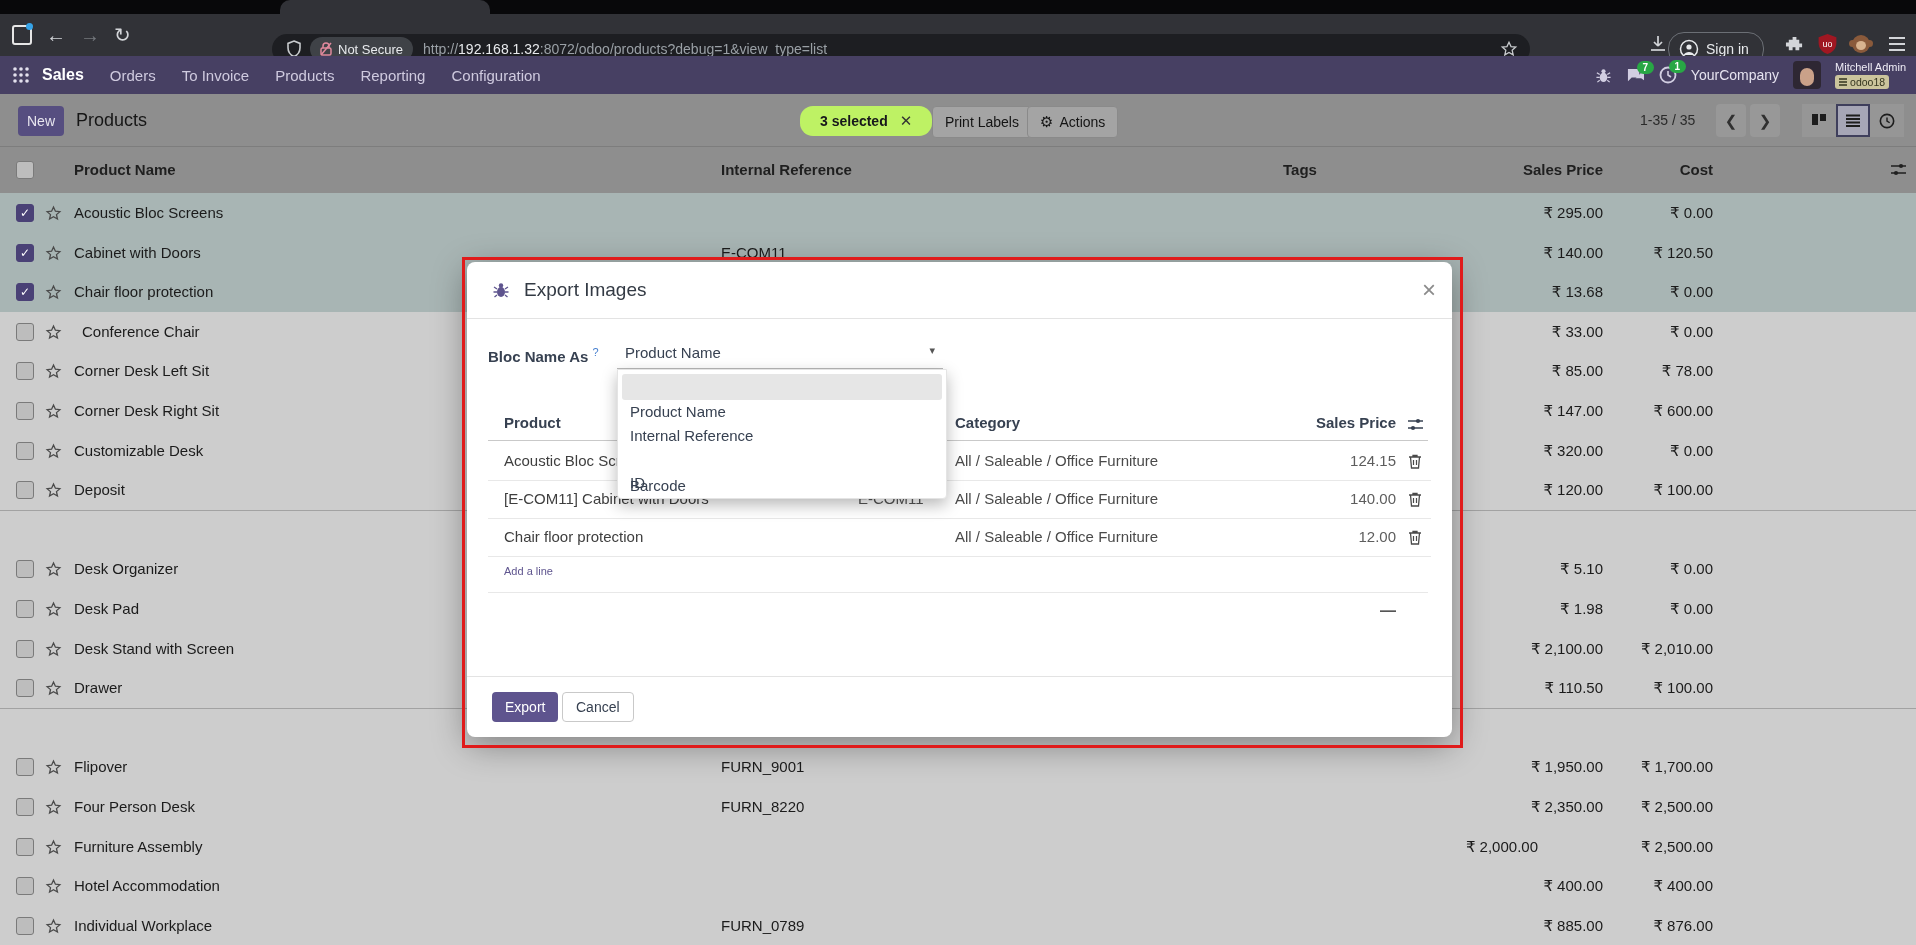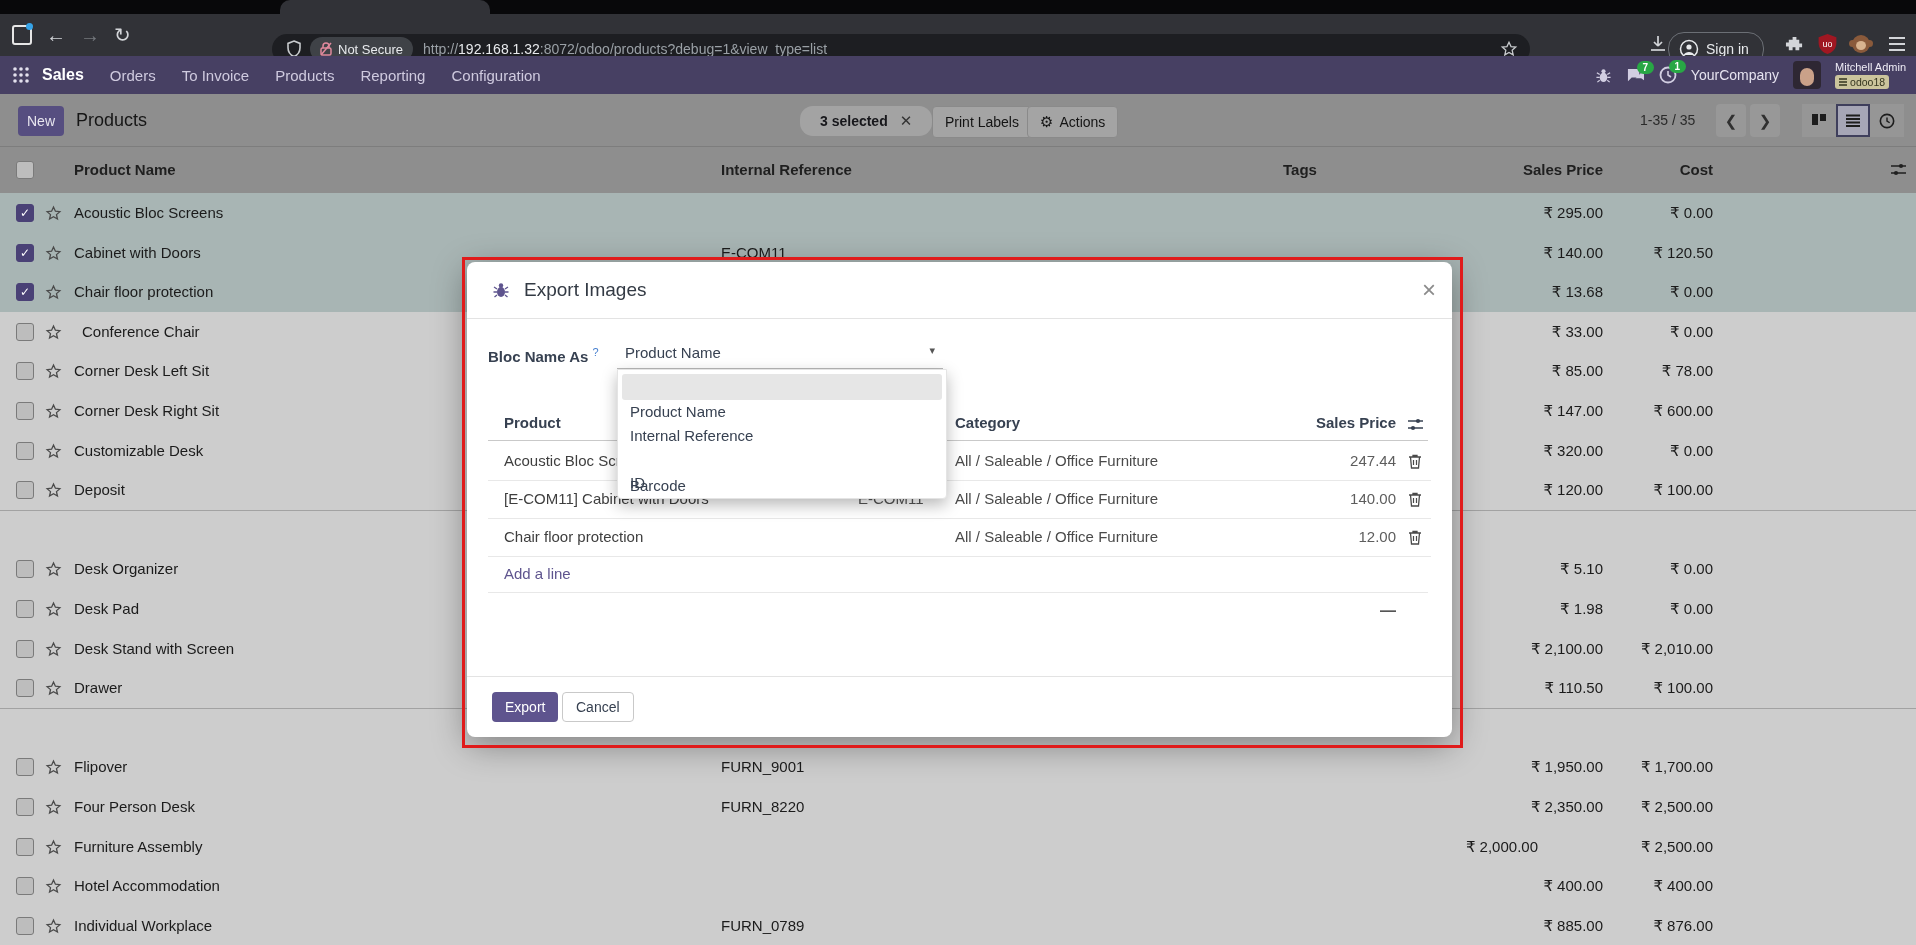--- a/index.html
+++ b/index.html
@@ -33,21 +33,21 @@
   .badge{position:absolute;top:-6px;right:-9px;background:#28a745;color:#fff;border-radius:8px;font-size:10px;line-height:13px;min-width:13px;text-align:center;padding:0 2px;font-weight:bold;}
   #avatar{width:28px;height:28px;border-radius:4px;background:#2e2733;position:relative;overflow:hidden;}
   #avatar::after{content:"";position:absolute;left:7px;top:7px;width:14px;height:18px;border-radius:7px;background:#caa189;}
   #user-block{font-size:11px;color:#efecf6;line-height:12px;}
   #db-badge{margin-top:2px;background:#cbc49c;color:#35351f;border-radius:3px;padding:1px 4px;font-size:10.5px;display:flex;align-items:center;gap:3px;width:max-content;}
 
   
   #cpanel{top:94px;left:0;width:1916px;height:52px;background:#8e8e8e;border-bottom:1px solid #7d7d7d;}
   #btn-new{left:18px;top:106px;width:46px;height:30px;background:#564e80;color:#e8e6ef;font-size:14px;border:none;border-radius:4px;}
   #cp-title{left:76px;top:110px;font-size:18px;color:#161616;}
-  #sel-chip{left:800px;top:106px;height:30px;background:#a3a3a3;border-radius:13px;display:flex;align-items:center;gap:12px;padding:0 20px;font-size:14px;color:#17171b;}
+  #sel-chip{left:800px;top:106px;height:30px;background:#bef264;border-radius:13px;display:flex;align-items:center;gap:12px;padding:0 20px;font-size:14px;color:#17171b;}
   #sel-chip b{font-weight:bold;}
   .cp-btn{top:106px;height:30px;background:#a4a4a4;border:1px solid #8a8a8a;border-radius:4px;font-size:14px;color:#141414;display:flex;align-items:center;gap:6px;padding:0 12px;}
   #btn-print{left:932px;}
   #btn-actions{left:1027px;}
   #pager{left:1640px;top:112px;font-size:14px;color:#2a2a2a;}
   .pg-ar{top:104px;width:30px;height:33px;color:#303030;font-size:15px;display:flex;align-items:center;justify-content:center;background:#989898;border-radius:4px;}
   #switcher{left:1802px;top:104px;display:flex;}
   .sw{width:34px;height:33px;display:flex;align-items:center;justify-content:center;color:#1d1d1d;background:#969696;}
   .sw.active{background:#a6a6b6;outline:2px solid #3f3f5c;outline-offset:-2px;}
 
@@ -74,21 +74,21 @@
   #m-select .val{position:absolute;left:8px;top:6px;}
   #m-select .caret{position:absolute;right:8px;top:6px;font-size:11px;color:#555;}
   #dropdown{position:absolute;left:150px;top:107px;width:328px;height:128px;background:#fff;border:1px solid #e4e4e4;border-radius:0 0 4px 4px;box-shadow:0 6px 16px rgba(0,0,0,.28);z-index:10;}
   #dd-empty{position:absolute;left:4px;right:4px;top:4px;height:26px;background:#e6e6e6;border-radius:3px;}
   .dd-opt{position:absolute;left:12px;font-size:15px;color:#374151;}
   #m-cols{position:absolute;top:152px;left:0;width:985px;height:26px;font-size:15px;font-weight:bold;color:#374151;}
   #m-cols .u{position:absolute;left:21px;right:24px;top:26px;border-bottom:1px solid #c9c9c9;}
   .m-row{position:absolute;left:21px;width:943px;height:38px;border-bottom:1px solid #e8e8e8;font-size:15px;color:#3e3e3e;}
   .m-row .c{position:absolute;top:10px;}
   .m-price{color:#5d5d5d;}
-  #m-add{position:absolute;left:37px;top:303px;font-size:15px;color:#5e548e;}
+  #m-add{position:absolute;left:37px;top:303px;font-size:11px;color:#5e548e;}
   #m-add-line{position:absolute;left:21px;right:24px;top:330px;border-bottom:1px solid #e8e8e8;}
   #m-dash{position:absolute;left:895px;top:340px;width:34px;text-align:right;font-size:16px;color:#555;font-weight:bold;}
   #m-foot{position:absolute;left:0;bottom:0;width:985px;height:60px;border-top:1px solid #e3e3e3;}
   #btn-export{position:absolute;left:25px;top:15px;height:30px;padding:0 13px;background:#5e548e;color:#fff;border:none;border-radius:4px;font-size:14px;}
   #btn-cancel{position:absolute;left:95px;top:15px;height:30px;padding:0 13px;background:#fff;color:#374151;border:1px solid #c9c9c9;border-radius:4px;font-size:14px;}
 </style>
 </head>
 <body>
 
 <div class="abs" id="tabstrip"></div>
@@ -480,21 +480,21 @@
         <circle cx="11" cy="4" r="2.1" fill="#374151"></circle>
         <circle cx="6" cy="11" r="2.1" fill="#374151"></circle>
       </svg>
     <div class="u"></div>
   </div>
   <div id="m-rows">
       <div class="m-row" style="top: 180px;">
         <div class="c" style="left:16px">Acoustic Bloc Screens</div>
         <div class="c" style="left:370px;color:#555"></div>
         <div class="c" style="left:467px;color:#4a4a4a">All / Saleable / Office Furniture</div>
-        <div class="c m-price" style="left:758px;width:150px;text-align:right">247.44</div>
+        <div class="c m-price" style="left:758px;width:150px;text-align:right">124.15</div>
         <div class="c" style="left:920px;top:12px">
           <svg width="14" height="15" viewBox="0 0 14 15">
             <path d="M1 3h12M5 3V1.5h4V3M2.5 3l1 11h7l1-11" fill="none" stroke="#4a4a4a" stroke-width="1.3"></path>
             <path d="M5.5 6v5M8.5 6v5" stroke="#4a4a4a" stroke-width="1.2"></path>
           </svg>
         </div>
       </div>
       <div class="m-row" style="top: 218px;">
         <div class="c" style="left:16px">[E-COM11] Cabinet with Doors</div>
         <div class="c" style="left:370px;color:#555">E-COM11</div>

